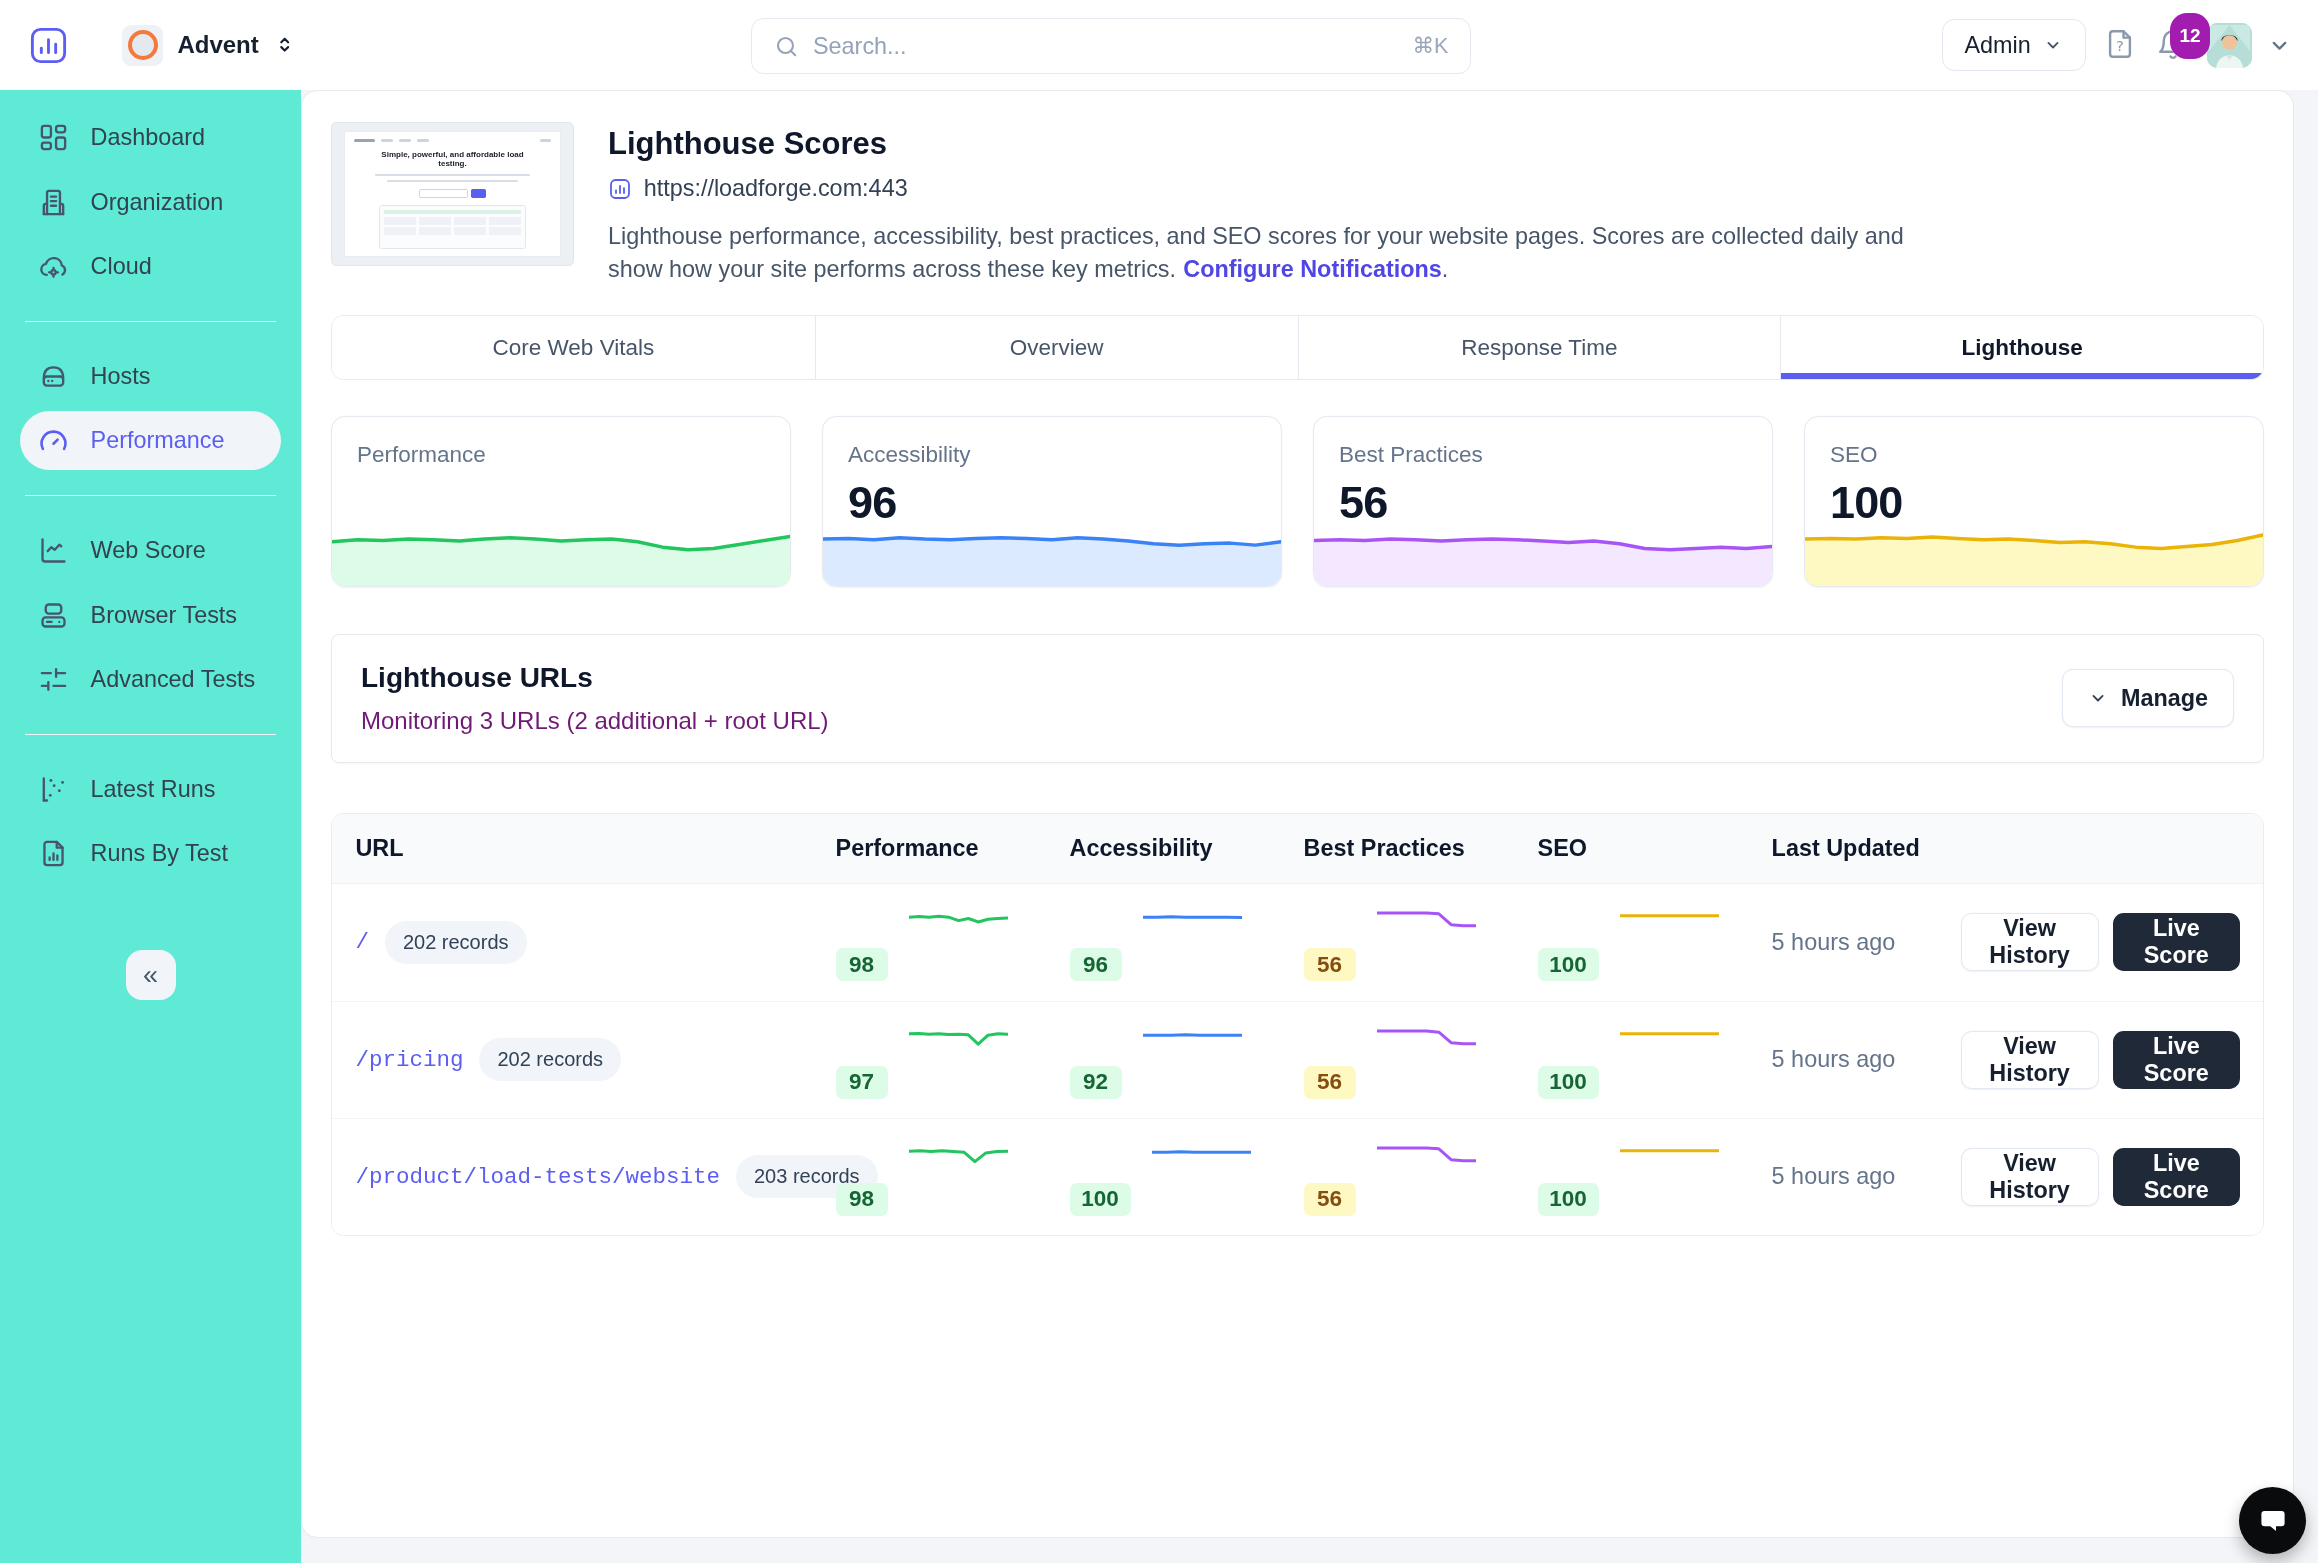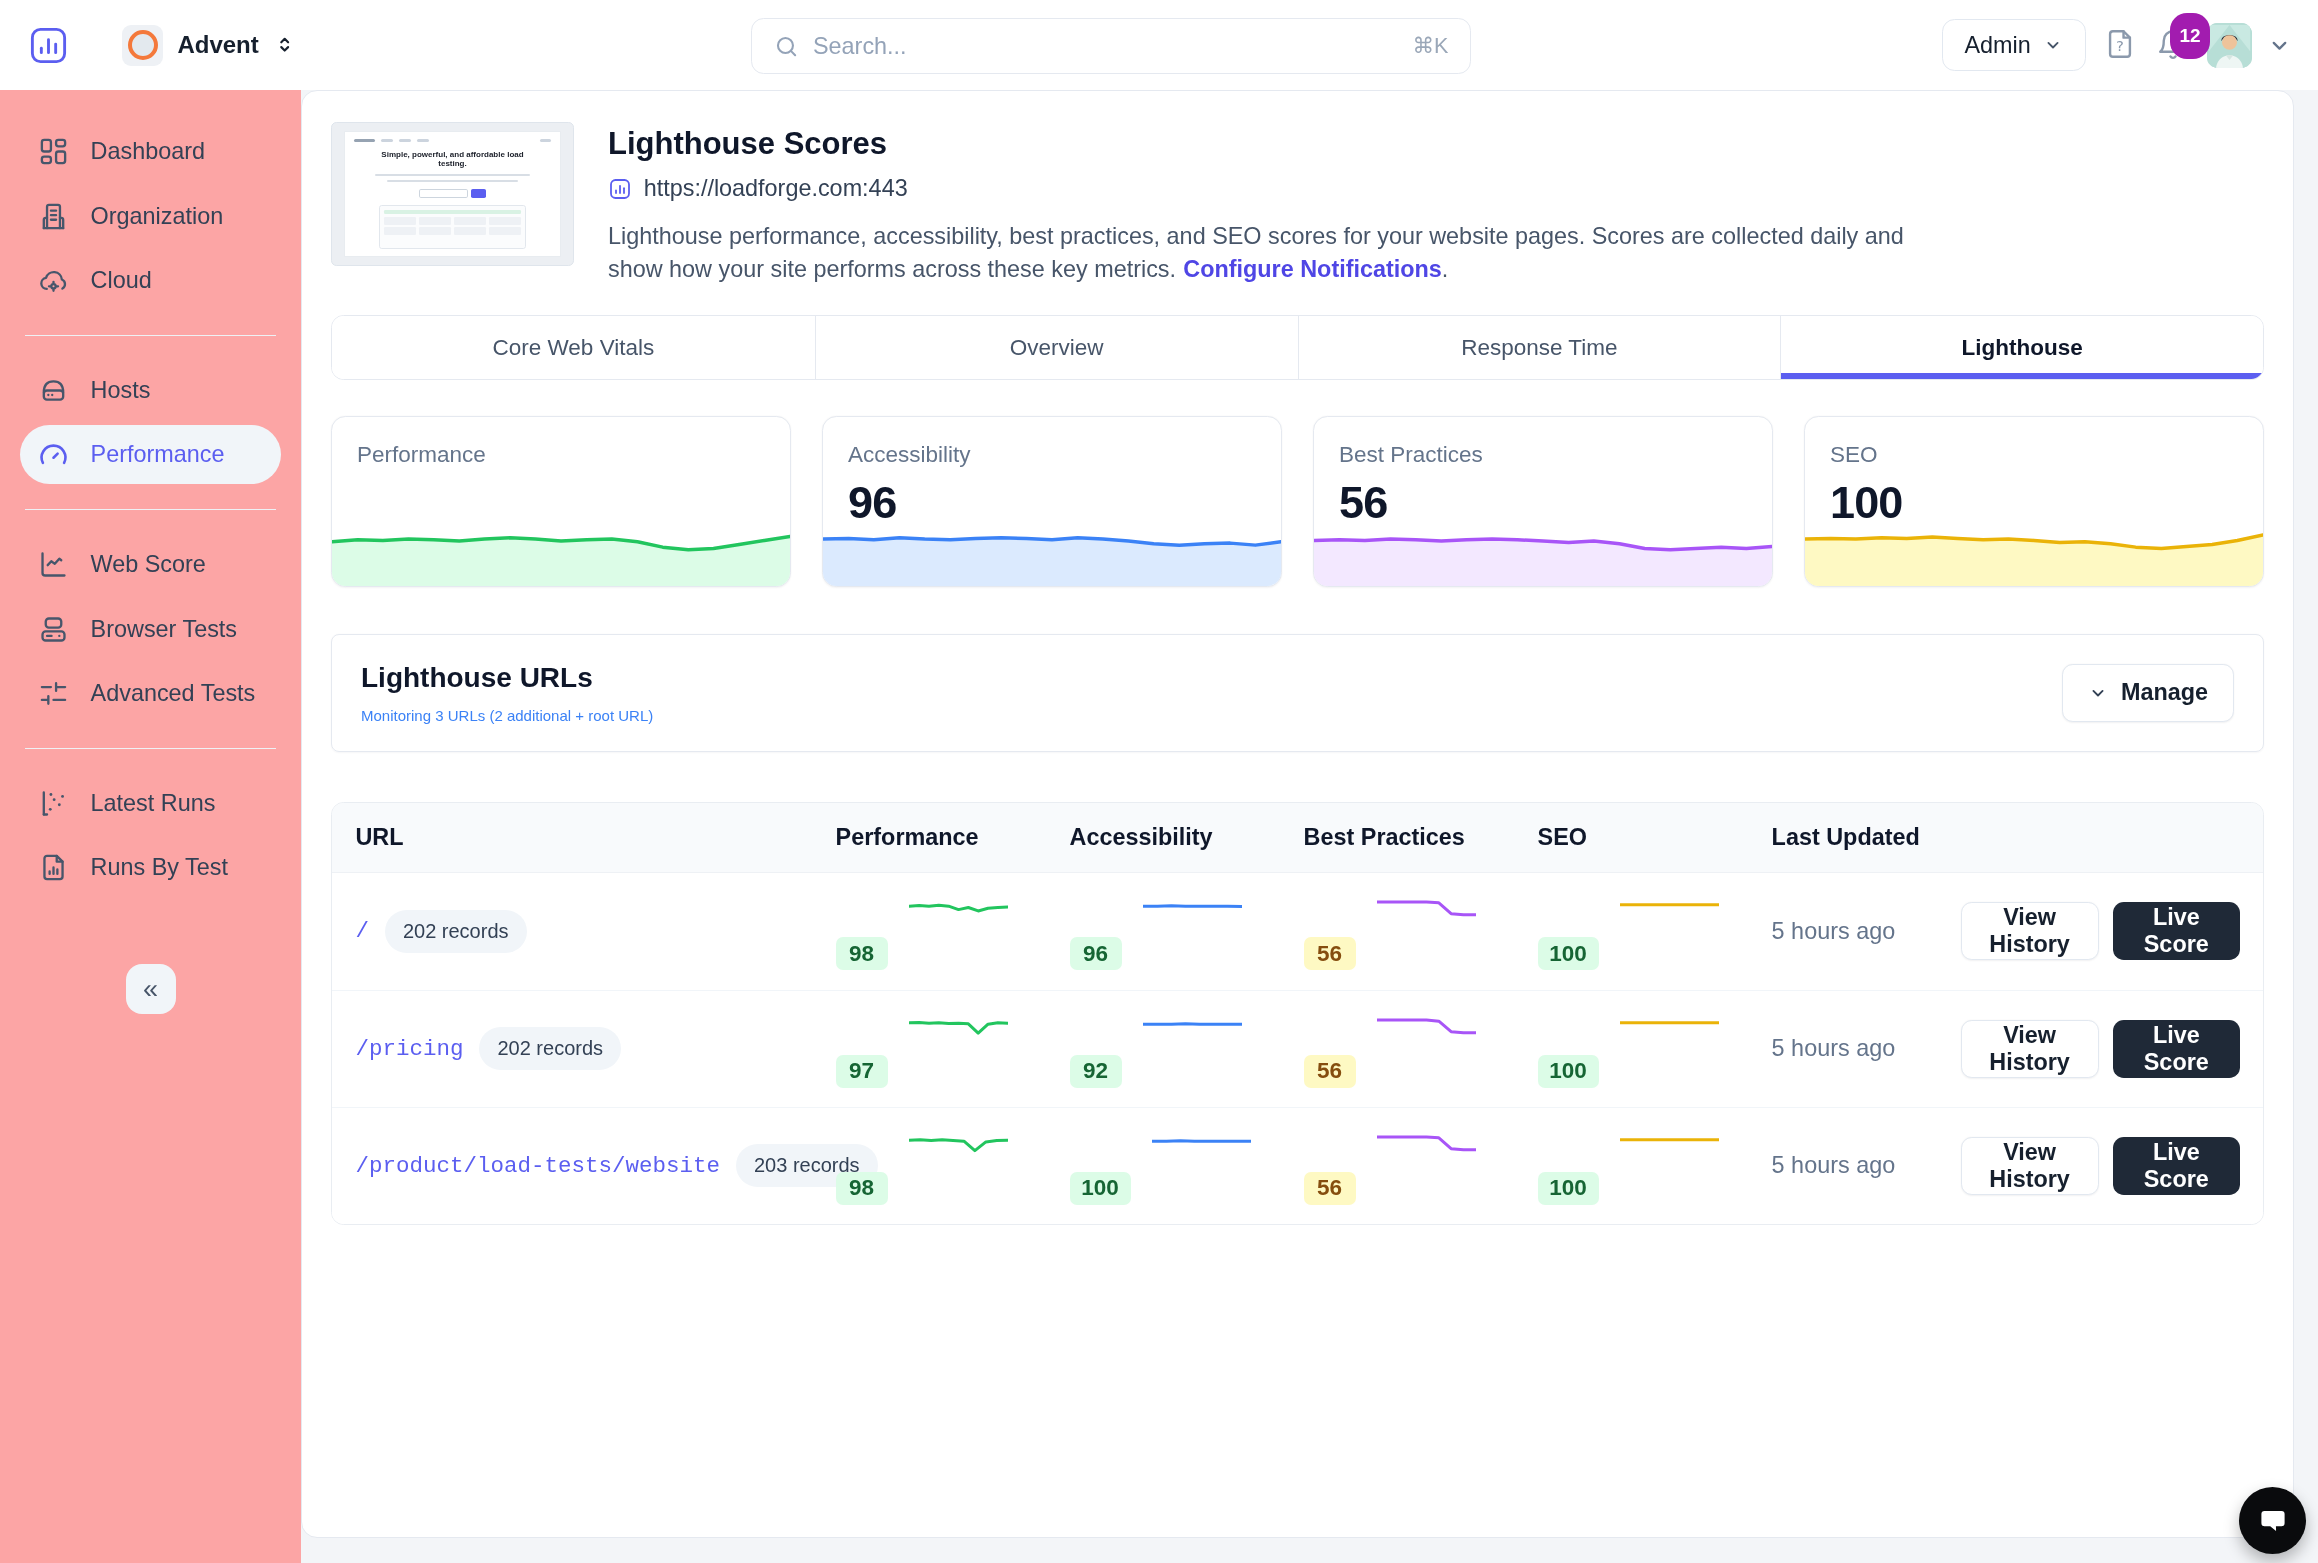--- a/index.html
+++ b/index.html
@@ -44,21 +44,21 @@
   .icon-btn { position:relative; background:none; border:none; color:#8b99ac; width:38px; height:38px; padding:0; cursor:pointer; }
   .icon-btn svg { width:34px; height:34px; }
   .nbadge { position:absolute; top:-12.6px; right:-18px; min-width:40px; height:46px; border-radius:17px; background:#a21caf;
     color:#fff; font-size:19px; font-weight:700; display:flex; align-items:center; justify-content:center; padding:0 8px; }
   .avatar-btn { width:45px; height:45px; border-radius:10.8px; overflow:hidden; border:none; padding:0; background:#b7ded6; cursor:pointer; }
   .avatar-btn svg { display:block; width:45px; height:45px; }
   .caret { width:25px; height:25px; color:#64748b; }
   .caret svg { width:25px; height:25px; }
 
   
-  .sidebar { position:absolute; top:90px; left:0; bottom:0; width:301px; background:#fca5a5; padding:27px 20px 0; z-index:2; }
+  .sidebar { position:absolute; top:76px; left:0; bottom:0; width:301px; background:#5eead4; padding:27px 20px 0; z-index:2; }
   .side-item { display:flex; align-items:center; gap:21.6px; height:59px; padding:0 18px; border-radius:30px;
     color:#334155; font-size:23.4px; font-weight:500; margin-top:5.4px; cursor:pointer; }
   .side-item .side-icon { width:31px; height:31px; color:#47566b; flex:none; display:flex; }
   .side-item .side-icon svg { width:31px; height:31px; }
   .side-item.active { background:#f1f5f9; color:#5b5ef0; font-weight:500; }
   .side-item.active .side-icon { color:#5b5ef0; }
   .side-divider { height:0.9px; background:#eef1f5; margin:25px 5.4px; }
   .collapse-btn { margin:67px auto 0; display:flex; align-items:center; justify-content:center; width:50px; height:50px;
     border-radius:16px; background:#f1f5f9; border:none; color:#475569; font-size:27px; cursor:pointer; font-family:inherit; }
 
@@ -108,21 +108,21 @@
     padding:25px 25px; box-shadow:0 0.9px 1.8px rgba(15,23,42,.05); overflow:hidden; }
   .score-label { font-size:22.5px; color:#64748b; font-weight:500; }
   .score-value { font-size:45px; font-weight:700; color:#0f172a; margin-top:9px; letter-spacing:-0.9px; }
   .card-spark { position:absolute; left:0; right:0; bottom:0; height:67px; }
   .card-spark svg { display:block; width:100%; height:100%; }
 
   
   .urls-card { display:flex; align-items:center; justify-content:space-between; border:0.9px solid #e5e9f0; border-radius:8px;
     padding:27px 29px; margin-top:47px; box-shadow:0 0.9px 1.8px rgba(15,23,42,.04); }
   .urls-title { font-size:28px; font-weight:700; color:#0f172a; }
-  .urls-subtitle { font-size:15px; color:#3b82f6; margin-top:12.6px; }
+  .urls-subtitle { font-size:24px; color:#701a75; margin-top:12.6px; }
   .btn-outline { display:inline-flex; align-items:center; justify-content:center; gap:12.6px; height:58px; padding:0 25px;
     background:#fff; border:1.3px solid #e2e8f0; border-radius:10.8px; font-size:23.4px; font-weight:600; color:#16202e;
     box-shadow:0 0.9px 1.8px rgba(15,23,42,.06); cursor:pointer; font-family:inherit; }
   .btn-outline svg { width:20px; height:20px; color:#334155; }
   .btn-dark { display:inline-flex; align-items:center; justify-content:center; height:58px; padding:0 27px; background:#1f2937;
     border:none; border-radius:10.8px; font-size:23.4px; font-weight:600; color:#fff; cursor:pointer; font-family:inherit; }
 
   
   .table { margin-top:50px; border:0.9px solid #e9edf2; border-radius:12.6px; overflow:hidden; }
   .thead { display:flex; align-items:center; height:70px; background:#f8fafc; padding:0 23.4px; border-bottom:0.9px solid #eef1f5;

